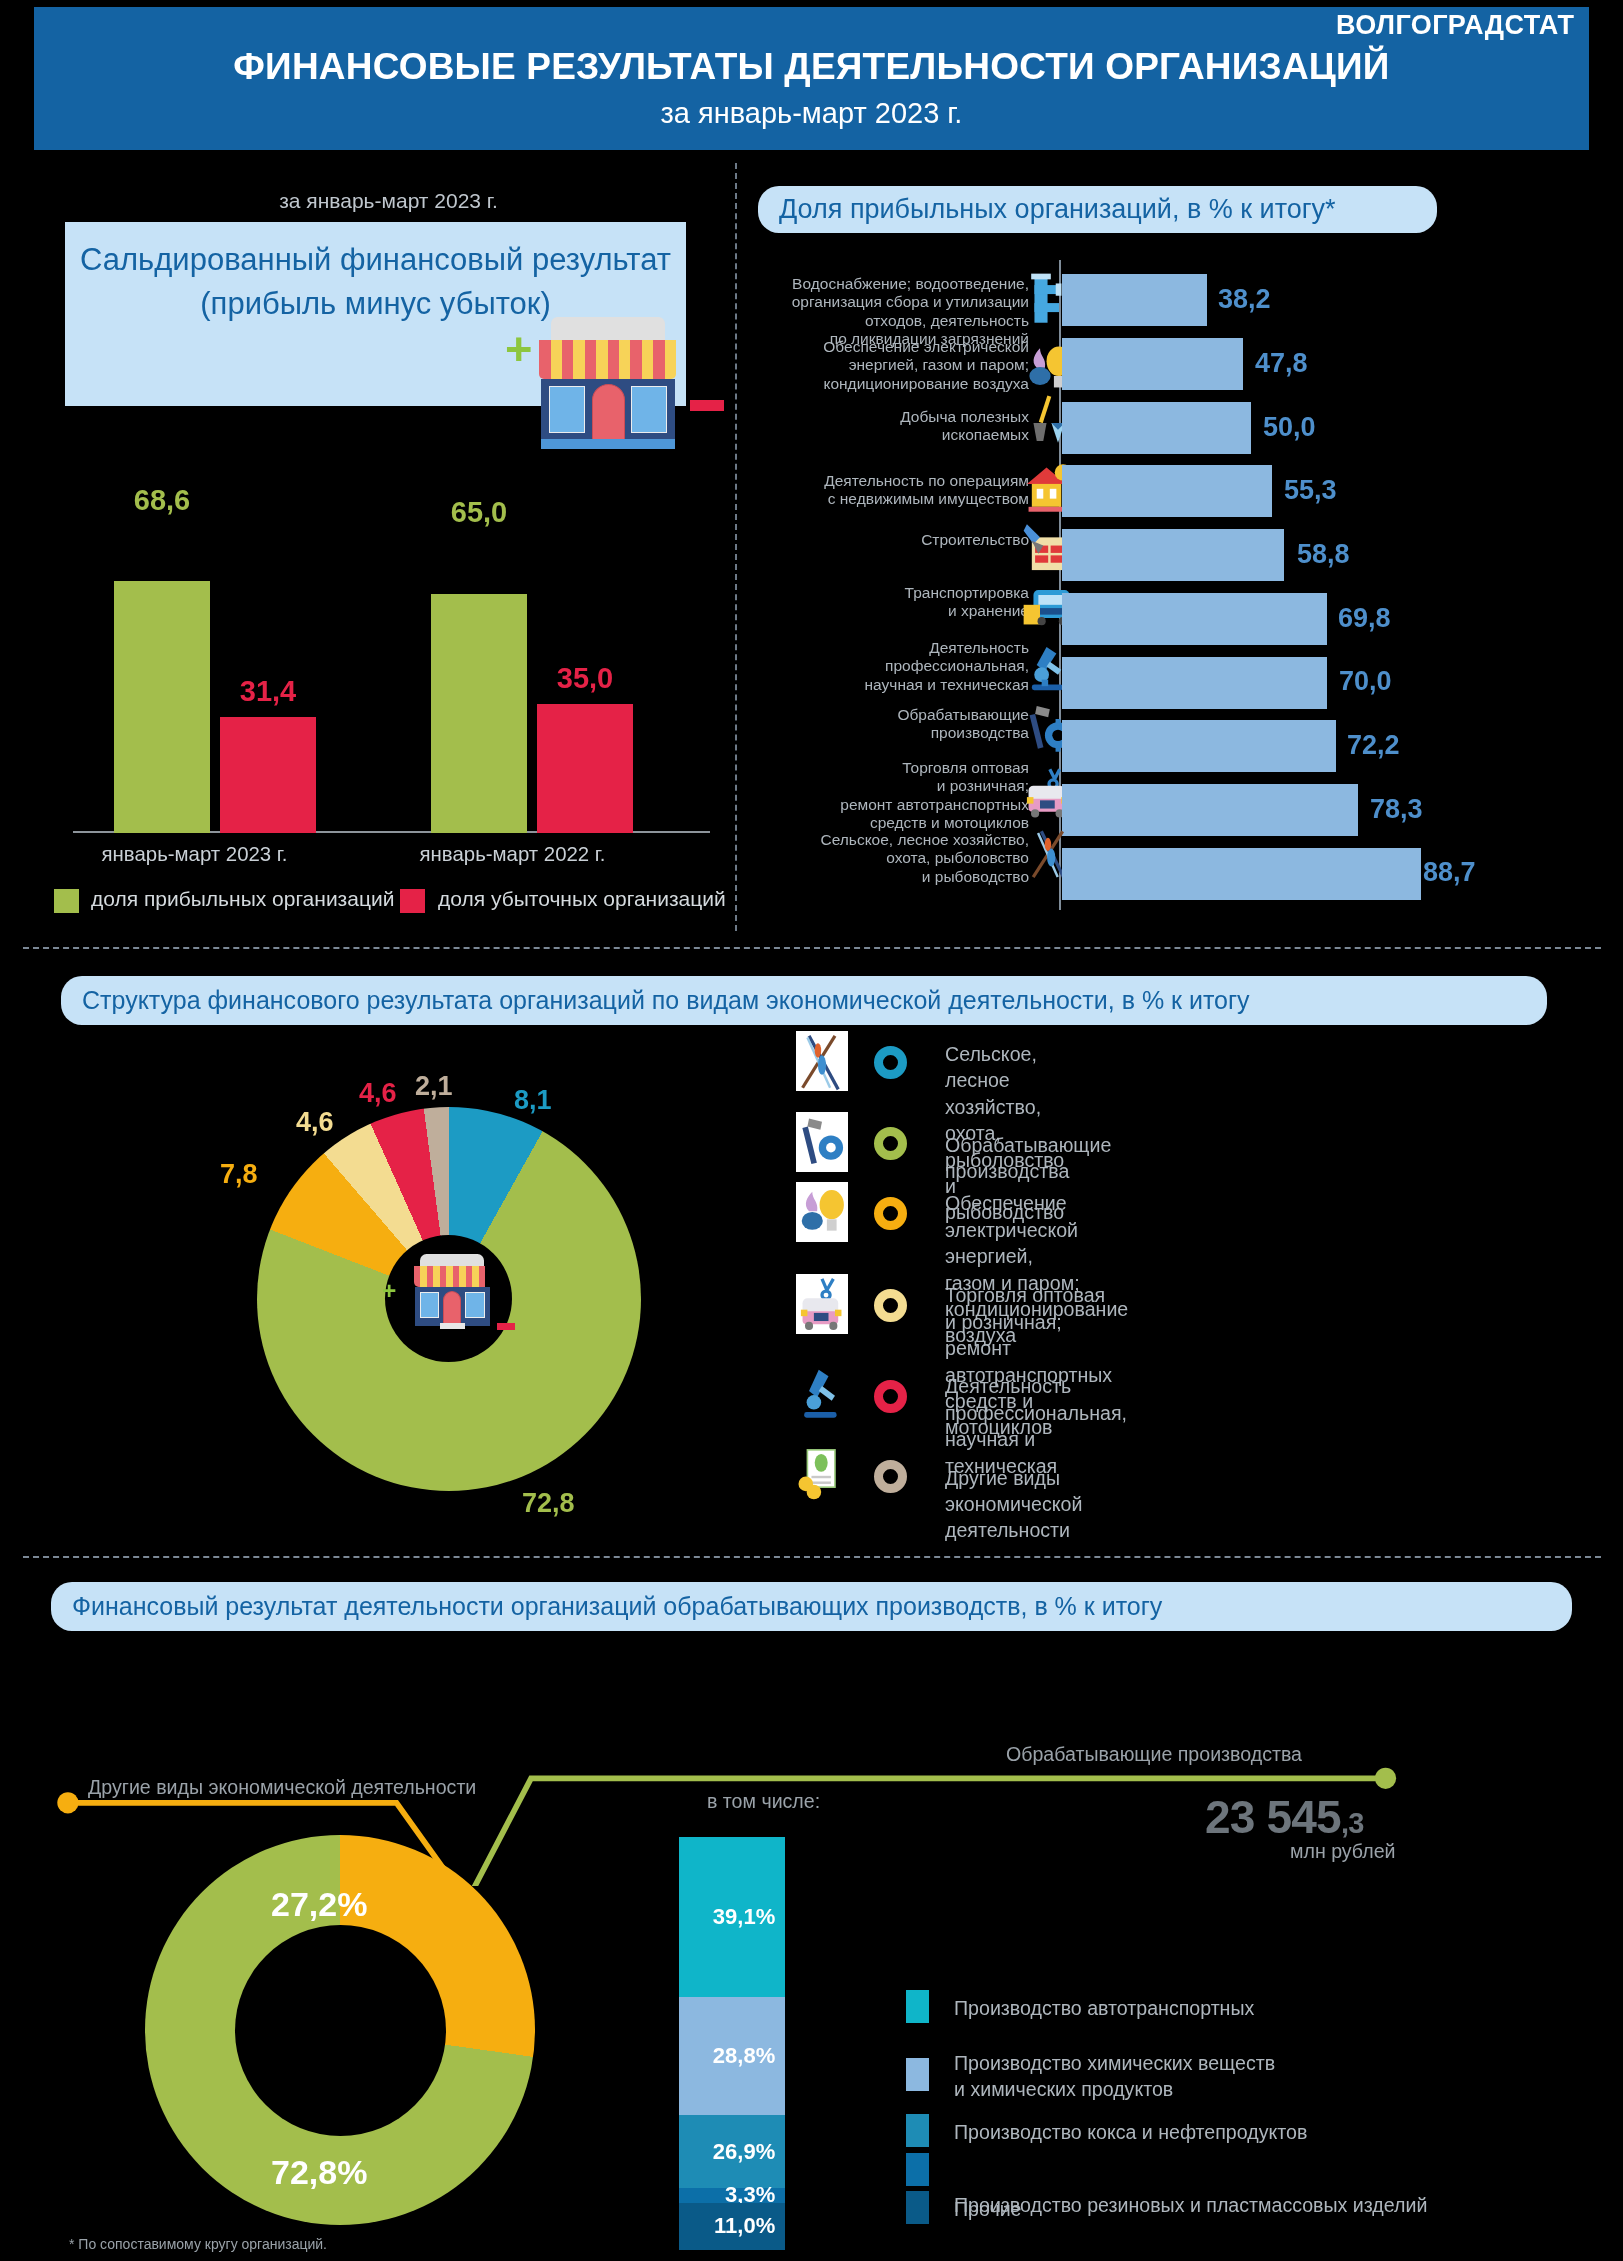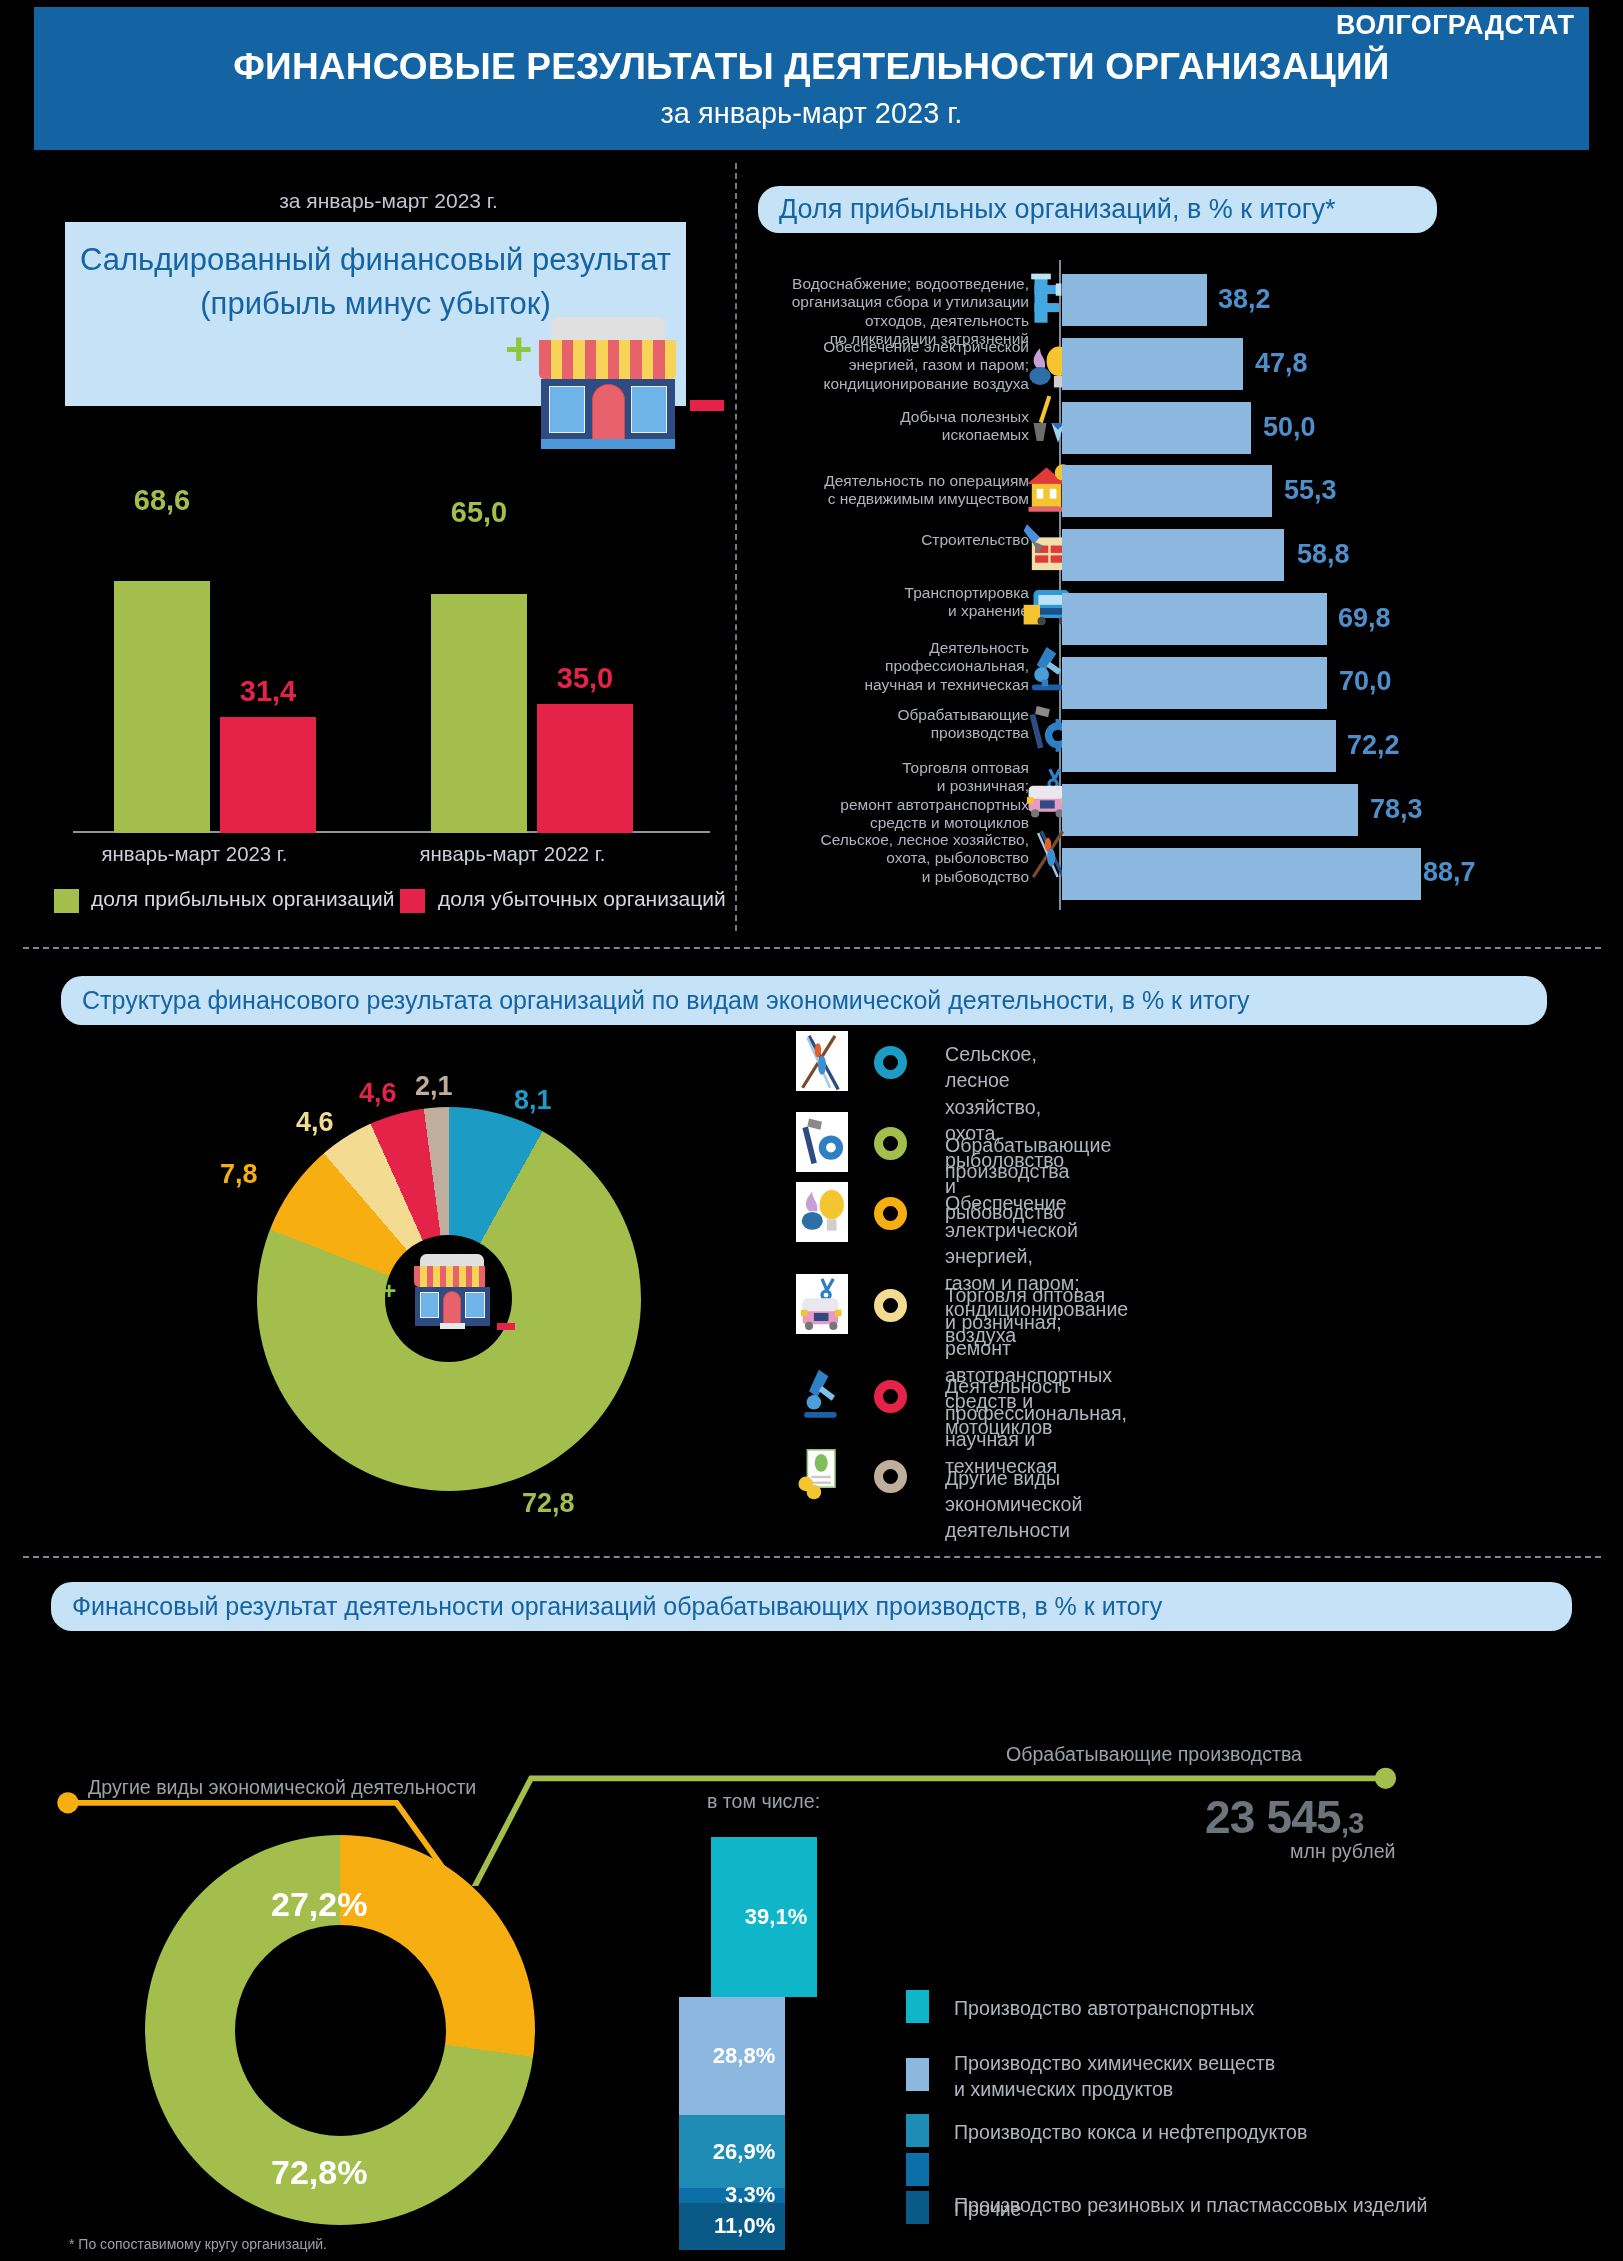--- a/index.html
+++ b/index.html
@@ -545,21 +545,21 @@
   </div>
   <div class="big-unit" style="left:1290px; top:1840px;">млн рублей</div>
 
   <div class="donut" style="left:145px; top:1835px; width:390px; height:390px;
        background: conic-gradient(#F6AE10 0deg 97.92deg, #A3BE4C 97.92deg 360deg);"></div>
   <div class="donut-hole" style="left:235px; top:1925px; width:211px; height:211px;"></div>
   <div style="position:absolute;left:271px;top:1885px;color:#fff;font-size:34px;font-weight:bold;">27,2%</div>
   <div style="position:absolute;left:271px;top:2153px;color:#fff;font-size:34px;font-weight:bold;">72,8%</div>
 
   <div class="stack" style="top:1837px;">
-    <div class="stack-seg" style="height:160px; background:#0FB5C9;margin-left:32px;">
+    <div class="stack-seg" style="height:160px; background:#0FB5C9;">
       <span class="pct">39,1%</span>
     </div>
     <div class="stack-seg" style="height:118px; background:#8CB8E0;">
       <span class="pct">28,8%</span>
     </div>
     <div class="stack-seg" style="height:73px; background:#1E8CB5;">
       <span class="pct">26,9%</span>
     </div>
     <div class="stack-seg" style="height:14.7px; background:#0C6FA8;">
       <span class="pct">3,3%</span>

